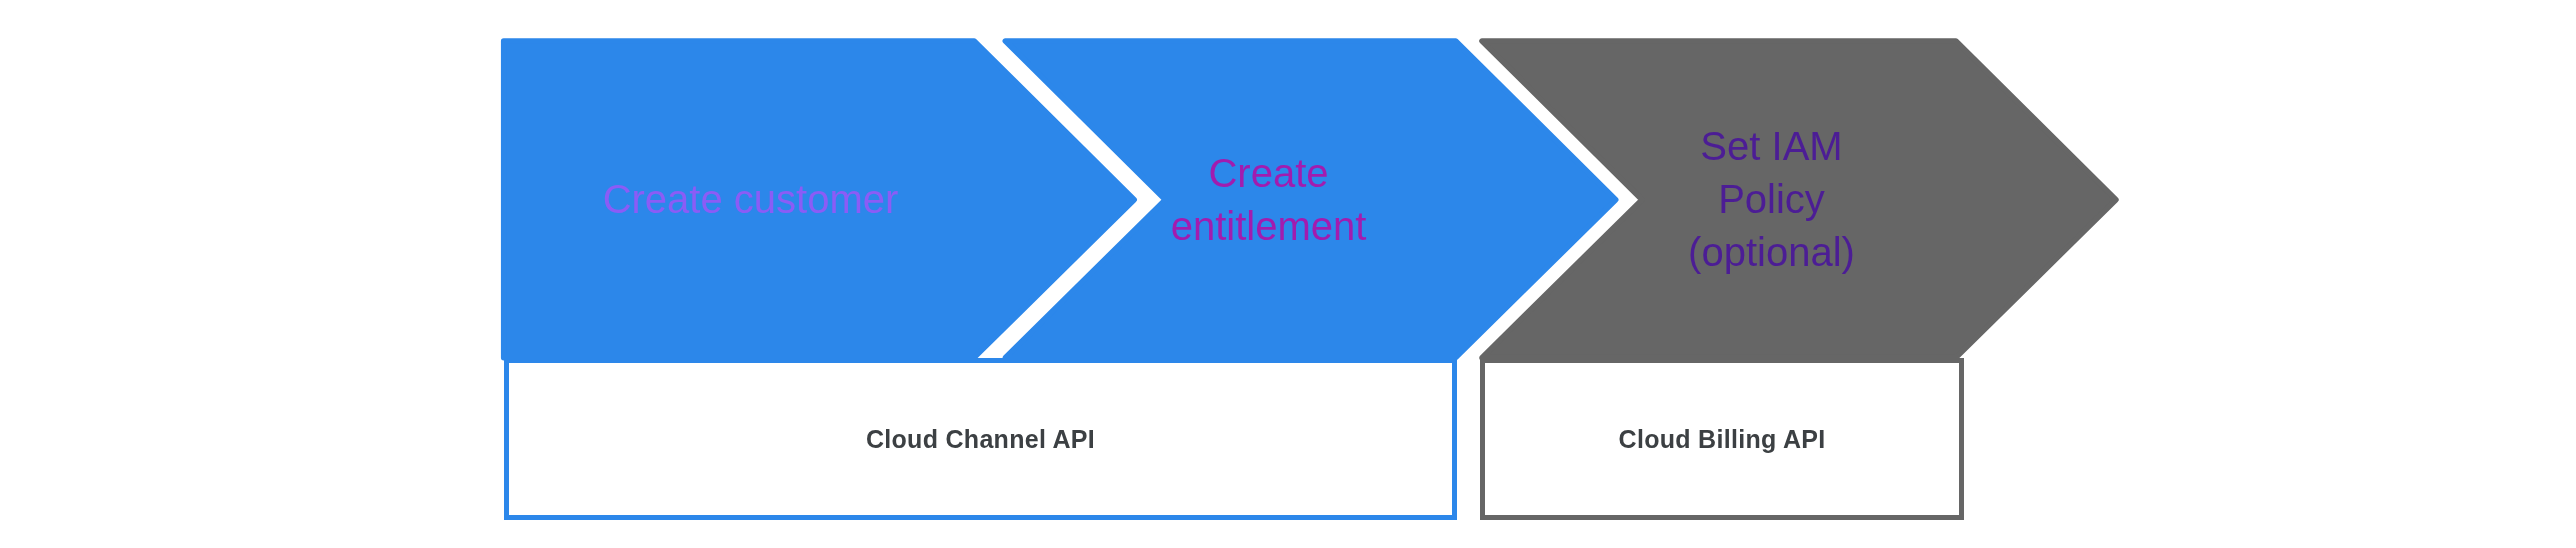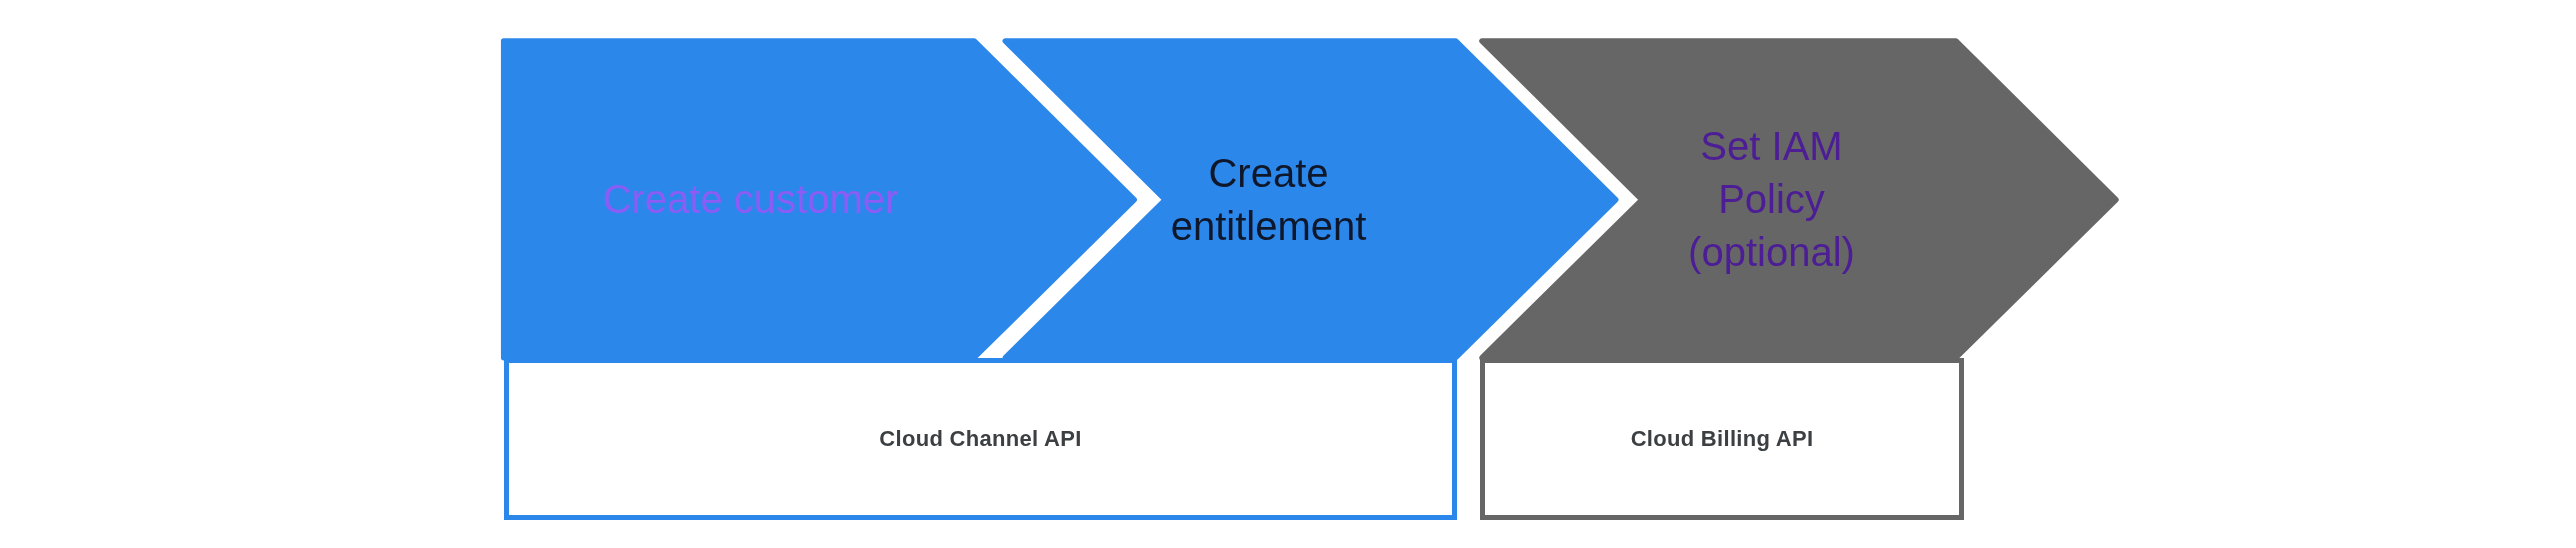--- a/index.html
+++ b/index.html
@@ -43,21 +43,21 @@
     top: 358px;
     height: 162px;
     box-sizing: border-box;
     border: 5.5px solid;
     display: flex;
     align-items: center;
     justify-content: center;
     text-align: center;
   }
   .api-box span {
-    font-size: 22px;
+    font-size: 25px;
     font-weight: 700;
     letter-spacing: 0.3px;
   }
   .box-channel { left: 504px; width: 953px; }
   .box-billing { left: 1480px; width: 484px; }
   .label-1 { left: 504px;  width: 493px; }
   .label-2 { left: 1005px; width: 527px; }
   .label-3 { left: 1482px; width: 579px; }
 </style>
 </head>
@@ -66,21 +66,21 @@
 <div class="canvas" style="background-color: rgb(255, 255, 255);">
 
   <svg class="arrows" width="2576" height="549" viewBox="0 0 3718 792">
     <polygon points="727,59 1406,59 1637,288 1406,516 727,516" style="fill: rgb(44, 135, 234); stroke: rgb(44, 135, 234);"></polygon>
     <polygon points="1451,59 2101,59 2332,288 2101,516 1451,516 1682,288" style="fill: rgb(44, 135, 234); stroke: rgb(44, 135, 234);"></polygon>
     <polygon points="2139,59 2823,59 3054,288 2823,516 2139,516 2370,288" style="fill: rgb(102, 102, 102); stroke: rgb(102, 102, 102);"></polygon>
   </svg>
 
   <div class="step-label label-1" style="color: #8b5cf6;">Create customer</div>
 
-  <div class="step-label label-2" style="color: #0f172a;">Create
+  <div class="step-label label-2" style="color: #a21caf;">Create
 entitlement</div>
 
   <div class="step-label label-3" style="color: #4c1d95;">Set IAM
 Policy
 (optional)</div>
 
   <div class="api-box box-channel" style="border-color: rgb(44, 135, 234); background-color: rgb(255, 255, 255);">
     <span style="color: rgb(60, 64, 67);">Cloud Channel API</span>
   </div>
 

